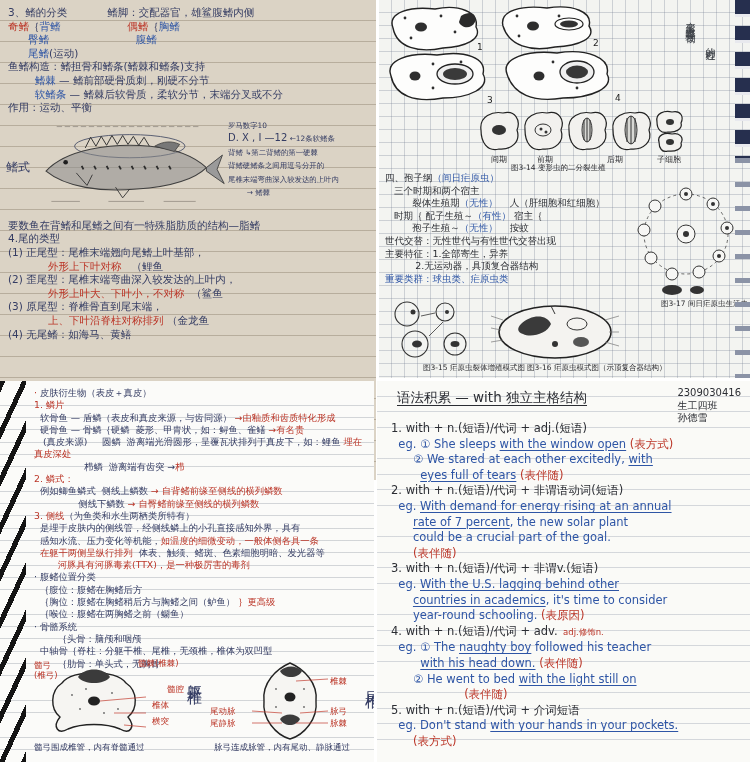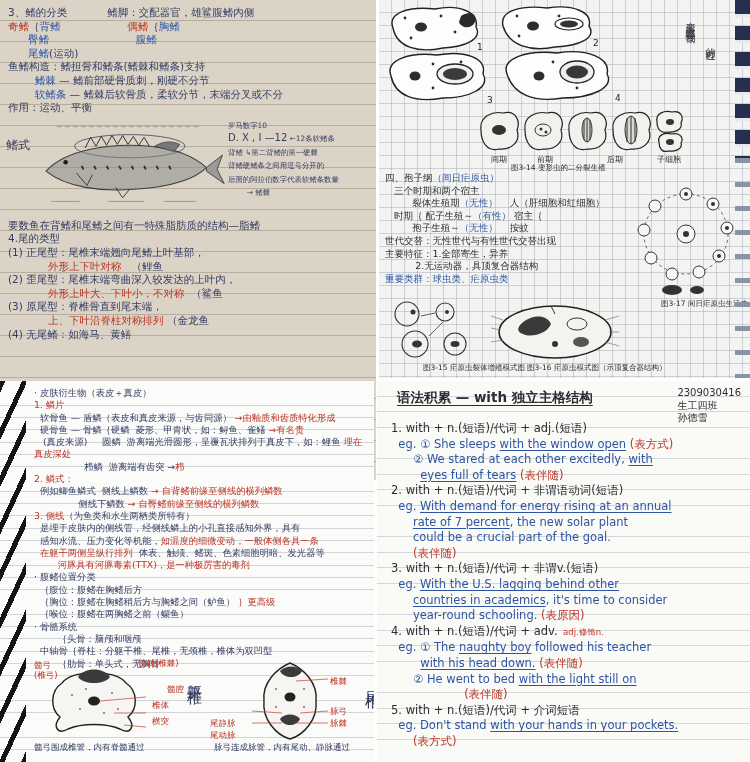--- a/index.html
+++ b/index.html
@@ -20,37 +20,37 @@
   .c-ink{color:var(--ink);}
   .c-red{color:var(--red);}
   .c-blue{color:var(--blue);text-align:right;}
   .c-black{color:var(--black);}
   .u{text-decoration:underline;text-underline-offset:2px;}
   .s{font-size:.74em;}
   .hw-line{white-space:pre-wrap;}
   
   .q1 .lines{position:relative;padding:6px 4px 0 8px;font-size:10.5px;line-height:13.6px;}
   .q1 .fishrow{position:relative;display:flex;align-items:flex-start;padding:2px 2px 0 6px;height:96px;}
-  .q1 .fishlabel{font-size:12px;margin-top:20px;}
+  .q1 .fishlabel{font-size:12px;margin-top:42px;}
   .q1 .formula{font-size:10px;line-height:12.5px;margin-left:2px;margin-top:2px;}
   .q2 .notes{position:absolute;left:6px;top:172px;width:250px;font-size:9.5px;line-height:12.6px;}
   .q3 .lines{position:absolute;left:34px;top:6px;width:336px;font-size:9.3px;line-height:12.3px;}
   .q4 .lines{position:absolute;left:14px;top:40px;width:352px;font-size:11.5px;line-height:15.6px;}
   
   .abs-label{position:absolute;font-size:8.5px;line-height:1.1;white-space:nowrap;}
   .vtext{writing-mode:vertical-rl;letter-spacing:2px;}
   .caption{font-size:7.5px;color:#2c2c30;white-space:nowrap;margin-left:36px;}
   .spiral-left{position:absolute;left:0;top:0;width:26px;height:100%;
       background:repeating-linear-gradient(115deg,#141414 0 5px,transparent 5px 20px);}
   .spiral-right-top{position:absolute;right:0;top:0;width:15px;height:158px;
       background:repeating-linear-gradient(to bottom,#262f4e 0 14px,#e8e9ee 14px 17px,transparent 17px 26px);}
   .spiral-right-bottom{position:absolute;right:0;top:158px;width:15px;height:220px;
       background:repeating-linear-gradient(to bottom,#8b93a6 0 5px,transparent 5px 24px);}
   .q4 .header{position:absolute;left:20px;top:6px;width:350px;}
-  .q4 .title{font-size:13.5px;color:var(--black);text-decoration:underline;text-underline-offset:3px;font-weight:bold;}
+  .q4 .title{font-size:13.5px;color:var(--black);text-decoration:underline;text-underline-offset:3px;}
   .q4 .idblock{position:absolute;right:6px;top:0;text-align:left;font-size:10px;line-height:12.5px;color:var(--black);}
   .figline{stroke:#c23b2e;stroke-width:.7;}
   svg{display:block;}
   .vfig{position:absolute;}
 </style>
 </head>
 <body>
 
 <div class="page">
 
@@ -91,21 +91,21 @@
           <line x1="24" y1="92" x2="56" y2="92"></line>
             <line x1="88" y1="92" x2="128" y2="92"></line>
           <line x1="150" y1="92" x2="186" y2="92"></line>
         </g>
       </svg>
       <div class="formula">
           <div class="hw-line"><span class="c-ink s">罗马数字10</span></div>
           <div class="hw-line"><span class="c-ink">D. X , I —12</span><span class="c-ink s"> ←12条软鳍条</span></div>
           <div class="hw-line"><span class="c-ink s">背鳍 ↳第二背鳍的第一硬棘</span></div>
           <div class="hw-line"><span class="c-ink s">背鳍硬鳍条之间用逗号分开的</span></div>
-          <div class="hw-line"><span class="c-ink s">后面的阿拉伯数字代表软鳍条数量</span></div>
+          <div class="hw-line"><span class="c-ink s">尾椎末端弯曲深入较发达的上叶内</span></div>
           <div class="hw-line"><span class="c-ink s">        → 鳍棘</span></div>
         </div>
     </div>
     <div class="lines">
         <div class="hw-line"><span class="c-ink">要数鱼在背鳍和尾鳍之间有一特殊脂肪质的结构—脂鳍</span></div>
         <div class="hw-line"><span class="c-ink">4.尾的类型</span></div>
         <div class="hw-line"><span class="c-ink">(1) 正尾型：尾椎末端翘向尾鳍上叶基部，</span></div>
         <div class="hw-line"><span class="c-ink">            </span><span class="c-red">外形上下叶对称</span><span class="c-ink">   （鲤鱼</span></div>
         <div class="hw-line"><span class="c-ink">(2) 歪尾型：尾椎末端弯曲深入较发达的上叶内，</span></div>
         <div class="hw-line"><span class="c-ink">            </span><span class="c-red">外形上叶大、下叶小，不对称</span><span class="c-ink">  （鲨鱼</span></div>
@@ -339,21 +339,21 @@
         <span class="abs-label c-red" style="left: 0px; top: 12px;">(椎弓)</span>
         <span class="abs-label c-red" style="left: 104px; top: 0px;">髓棘(椎棘)</span>
         <span class="abs-label c-red" style="left: 133px; top: 26px;">髓腔</span>
         <span class="abs-label c-red" style="left: 118px; top: 42px; text-align: center;">椎体</span>
         <span class="abs-label c-red" style="left: 118px; top: 58px;">横突</span>
         <span class="abs-label c-ink vtext" style="left: 152px; top: 14px; font-size: 15px;">躯干椎</span>
         <span class="abs-label c-ink" style="left: 0px; top: 84px;">髓弓围成椎管，内有脊髓通过</span>
         <span class="abs-label c-red" style="left: 296px; top: 18px;">椎棘</span>
         <span class="abs-label c-red" style="left: 296px; top: 48px;">脉弓</span>
         <span class="abs-label c-red" style="left: 296px; top: 60px;">脉棘</span>
-        <span class="abs-label c-red" style="left: 176px; top: 48px; margin-top: 24px;">尾动脉</span>
+        <span class="abs-label c-red" style="left: 176px; top: 48px;">尾动脉</span>
         <span class="abs-label c-red" style="left: 176px; top: 60px;">尾静脉</span>
         <span class="abs-label c-ink vtext" style="left: 330px; top: 20px; font-size: 15px;">尾椎</span>
         <span class="abs-label c-ink" style="left: 180px; top: 84px;">脉弓连成脉管，内有尾动、静脉通过</span>
       </div>
   </section>
 
   <section class="q q4">
     <div class="header">
       <span class="title">语法积累 — with 独立主格结构</span>
       <div class="idblock">

